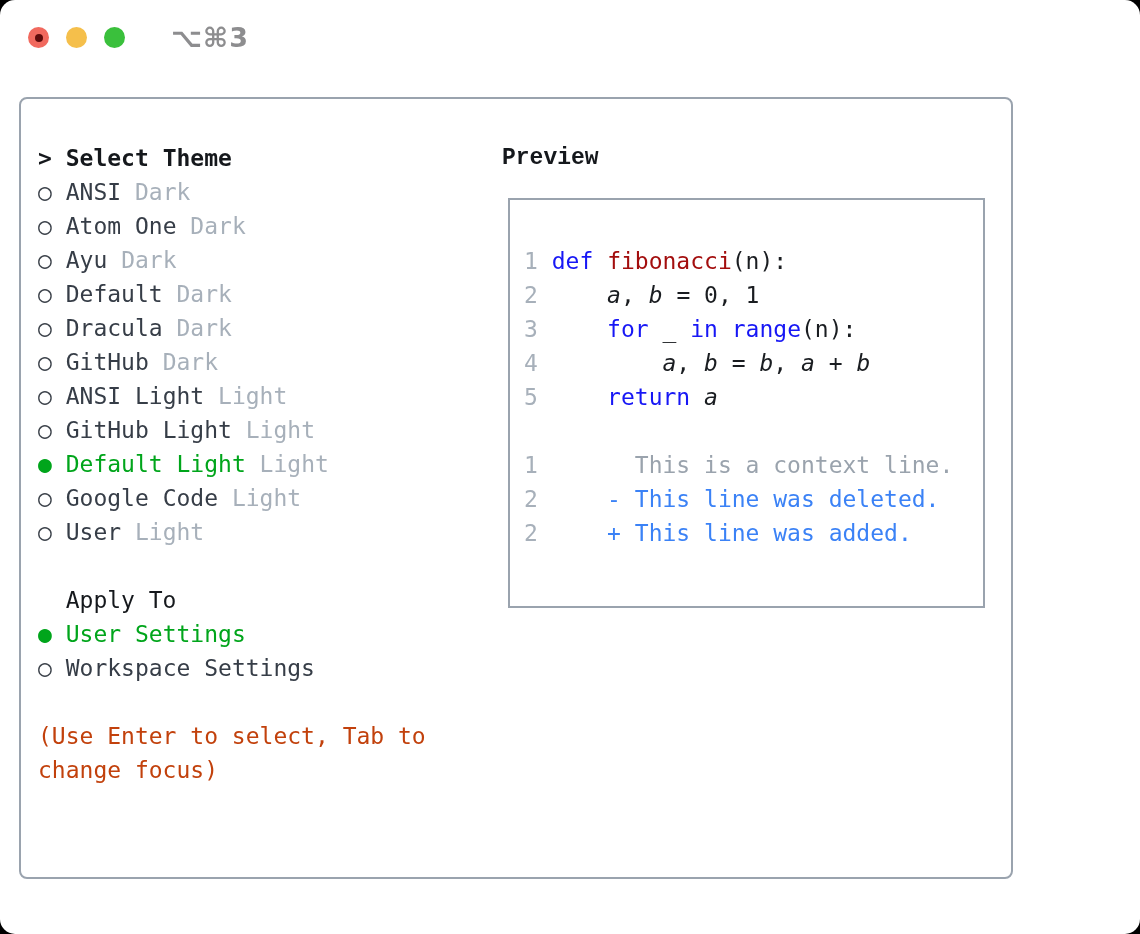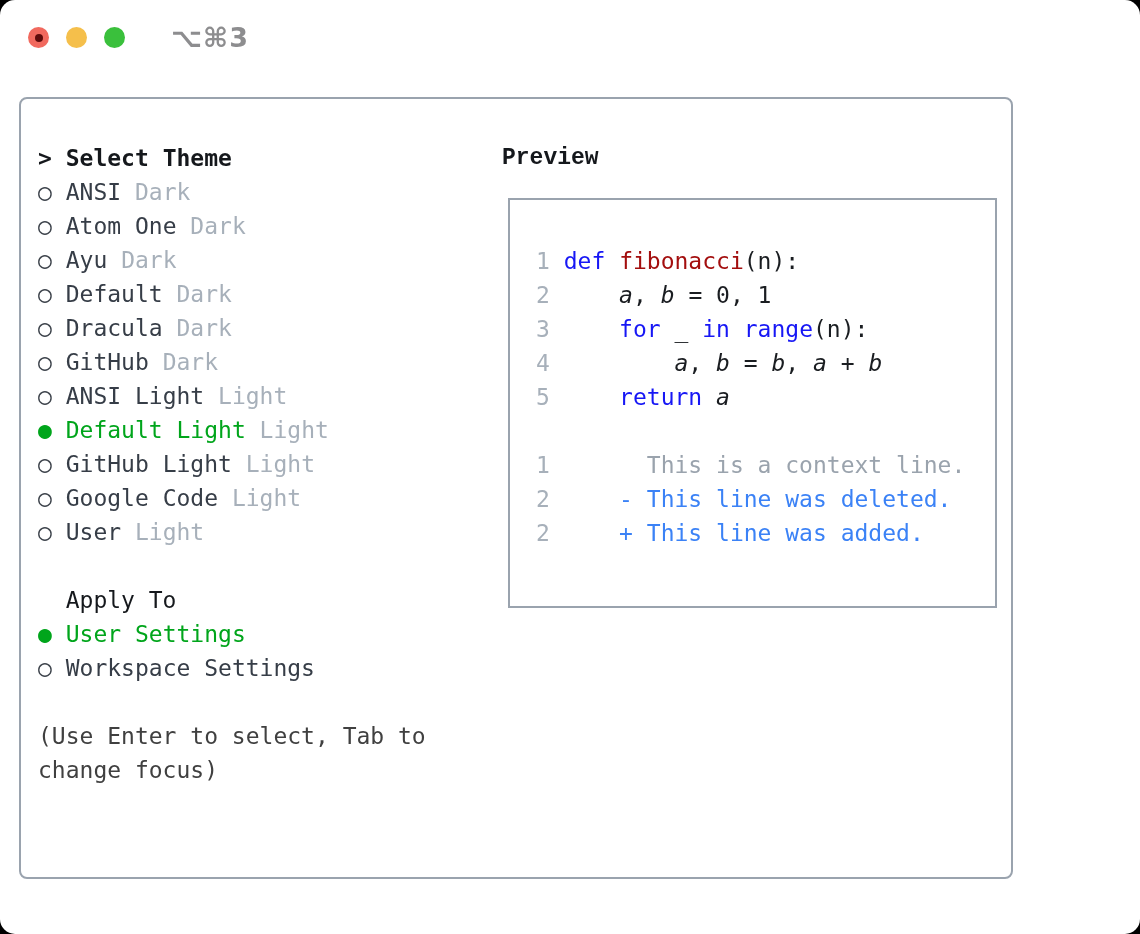--- a/index.html
+++ b/index.html
@@ -57,34 +57,34 @@
   .option .label{color:#363d47;}
   .option.selected .label{color:#00a51b;}
   .marker{color:#3f454d;}
   .marker.on{color:#00a51b;}
   .tag{color:#a7b0ba;}
   .indent-2{padding-left:2ch;}
   .spacer{height:34px;}
   .help{
     width:396px;white-space:normal;
     font-size:23px;line-height:34px;
-    color:#404040;
+    color:#c2410c;
   }
   
   .preview-title{
     position:absolute;left:481px;top:42px;
     height:34px;line-height:34px;
     font-size:23px;font-weight:700;color:#15181c;font-family:Liberation Mono, monospace;
   }
   .preview-box{
     position:absolute;left:487px;top:99px;
     width:459px;height:350px;
     border:2px solid #9aa3ae;
     background:#fff;
-    padding:44px 0 12px 26px;
+    padding:44px 0 12px 14px;
   }
   .pline{height:34px;line-height:34px;white-space:pre;font-size:23px;}
   .lnum{color:#a7b0ba;}
   .kw{color:#1717f5;}
   .fn{color:#a30e0e;}
   .txt{color:#1a1d21;}
   .var{color:#1a1d21;font-style:italic;}
   .ctx{color:#9aa3ad;}
   .del{color:#3b82f6;}
   .add{color:#3b82f6;}
@@ -111,22 +111,22 @@
       <div class="line"><span class="prompt">&gt;</span><span> </span><span class="hdr">Select Theme</span></div>
 
       <div>
           <div class="line option"><span class="marker">○</span> <span class="label">ANSI</span> <span class="tag">Dark</span></div>
           <div class="line option"><span class="marker">○</span> <span class="label">Atom One</span> <span class="tag">Dark</span></div>
           <div class="line option"><span class="marker">○</span> <span class="label">Ayu</span> <span class="tag">Dark</span></div>
           <div class="line option"><span class="marker">○</span> <span class="label">Default</span> <span class="tag">Dark</span></div>
           <div class="line option"><span class="marker">○</span> <span class="label">Dracula</span> <span class="tag">Dark</span></div>
           <div class="line option"><span class="marker">○</span> <span class="label">GitHub</span> <span class="tag">Dark</span></div>
           <div class="line option"><span class="marker">○</span> <span class="label">ANSI Light</span> <span class="tag">Light</span></div>
+          <div class="line option"><span class="marker">○</span> <span class="label">GitHub Light</span> <span class="tag">Light</span></div>
           <div class="line option selected"><span class="marker on">●</span> <span class="label">Default Light</span> <span class="tag">Light</span></div>
-          <div class="line option"><span class="marker">○</span> <span class="label">GitHub Light</span> <span class="tag">Light</span></div>
           <div class="line option"><span class="marker">○</span> <span class="label">Google Code</span> <span class="tag">Light</span></div>
           <div class="line option"><span class="marker">○</span> <span class="label">User</span> <span class="tag">Light</span></div>
         </div>
 
       <div class="line spacer"></div>
 
       <div class="line hdr-row indent-2"><span style="color:#15181c">Apply To</span></div>
 
       <div>
           <div class="line option selected"><span class="marker on">●</span> <span class="label">User Settings</span></div>

